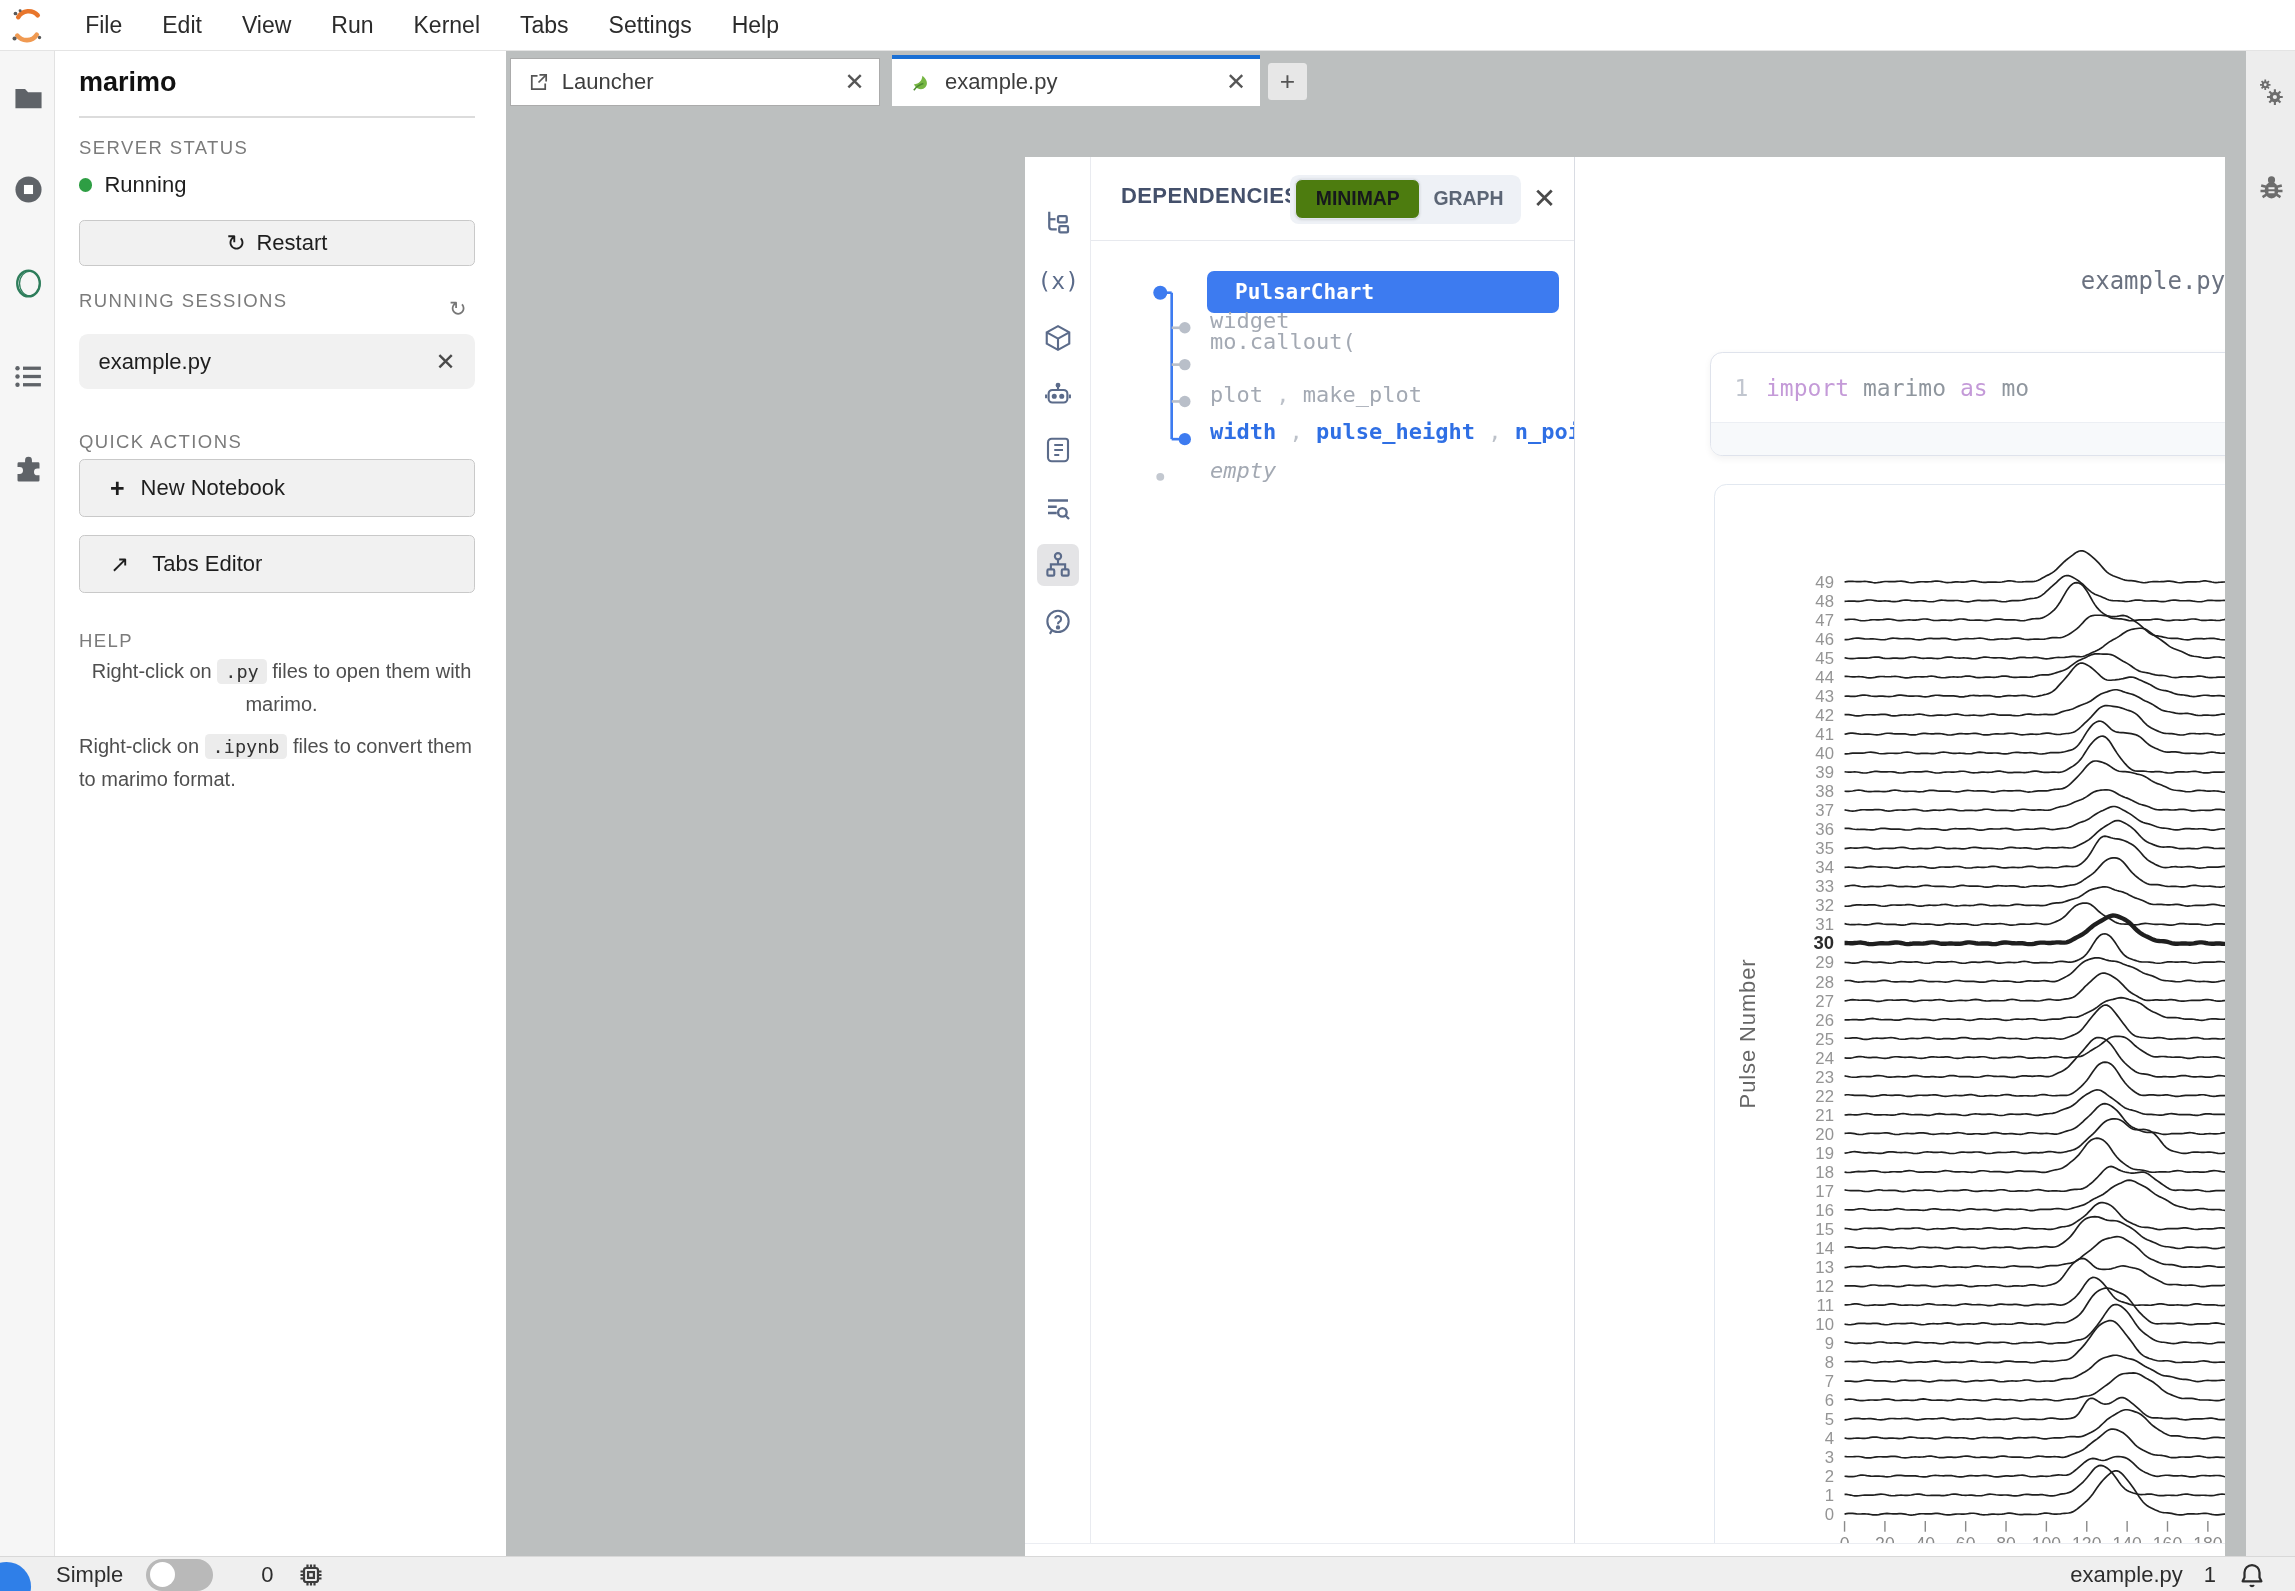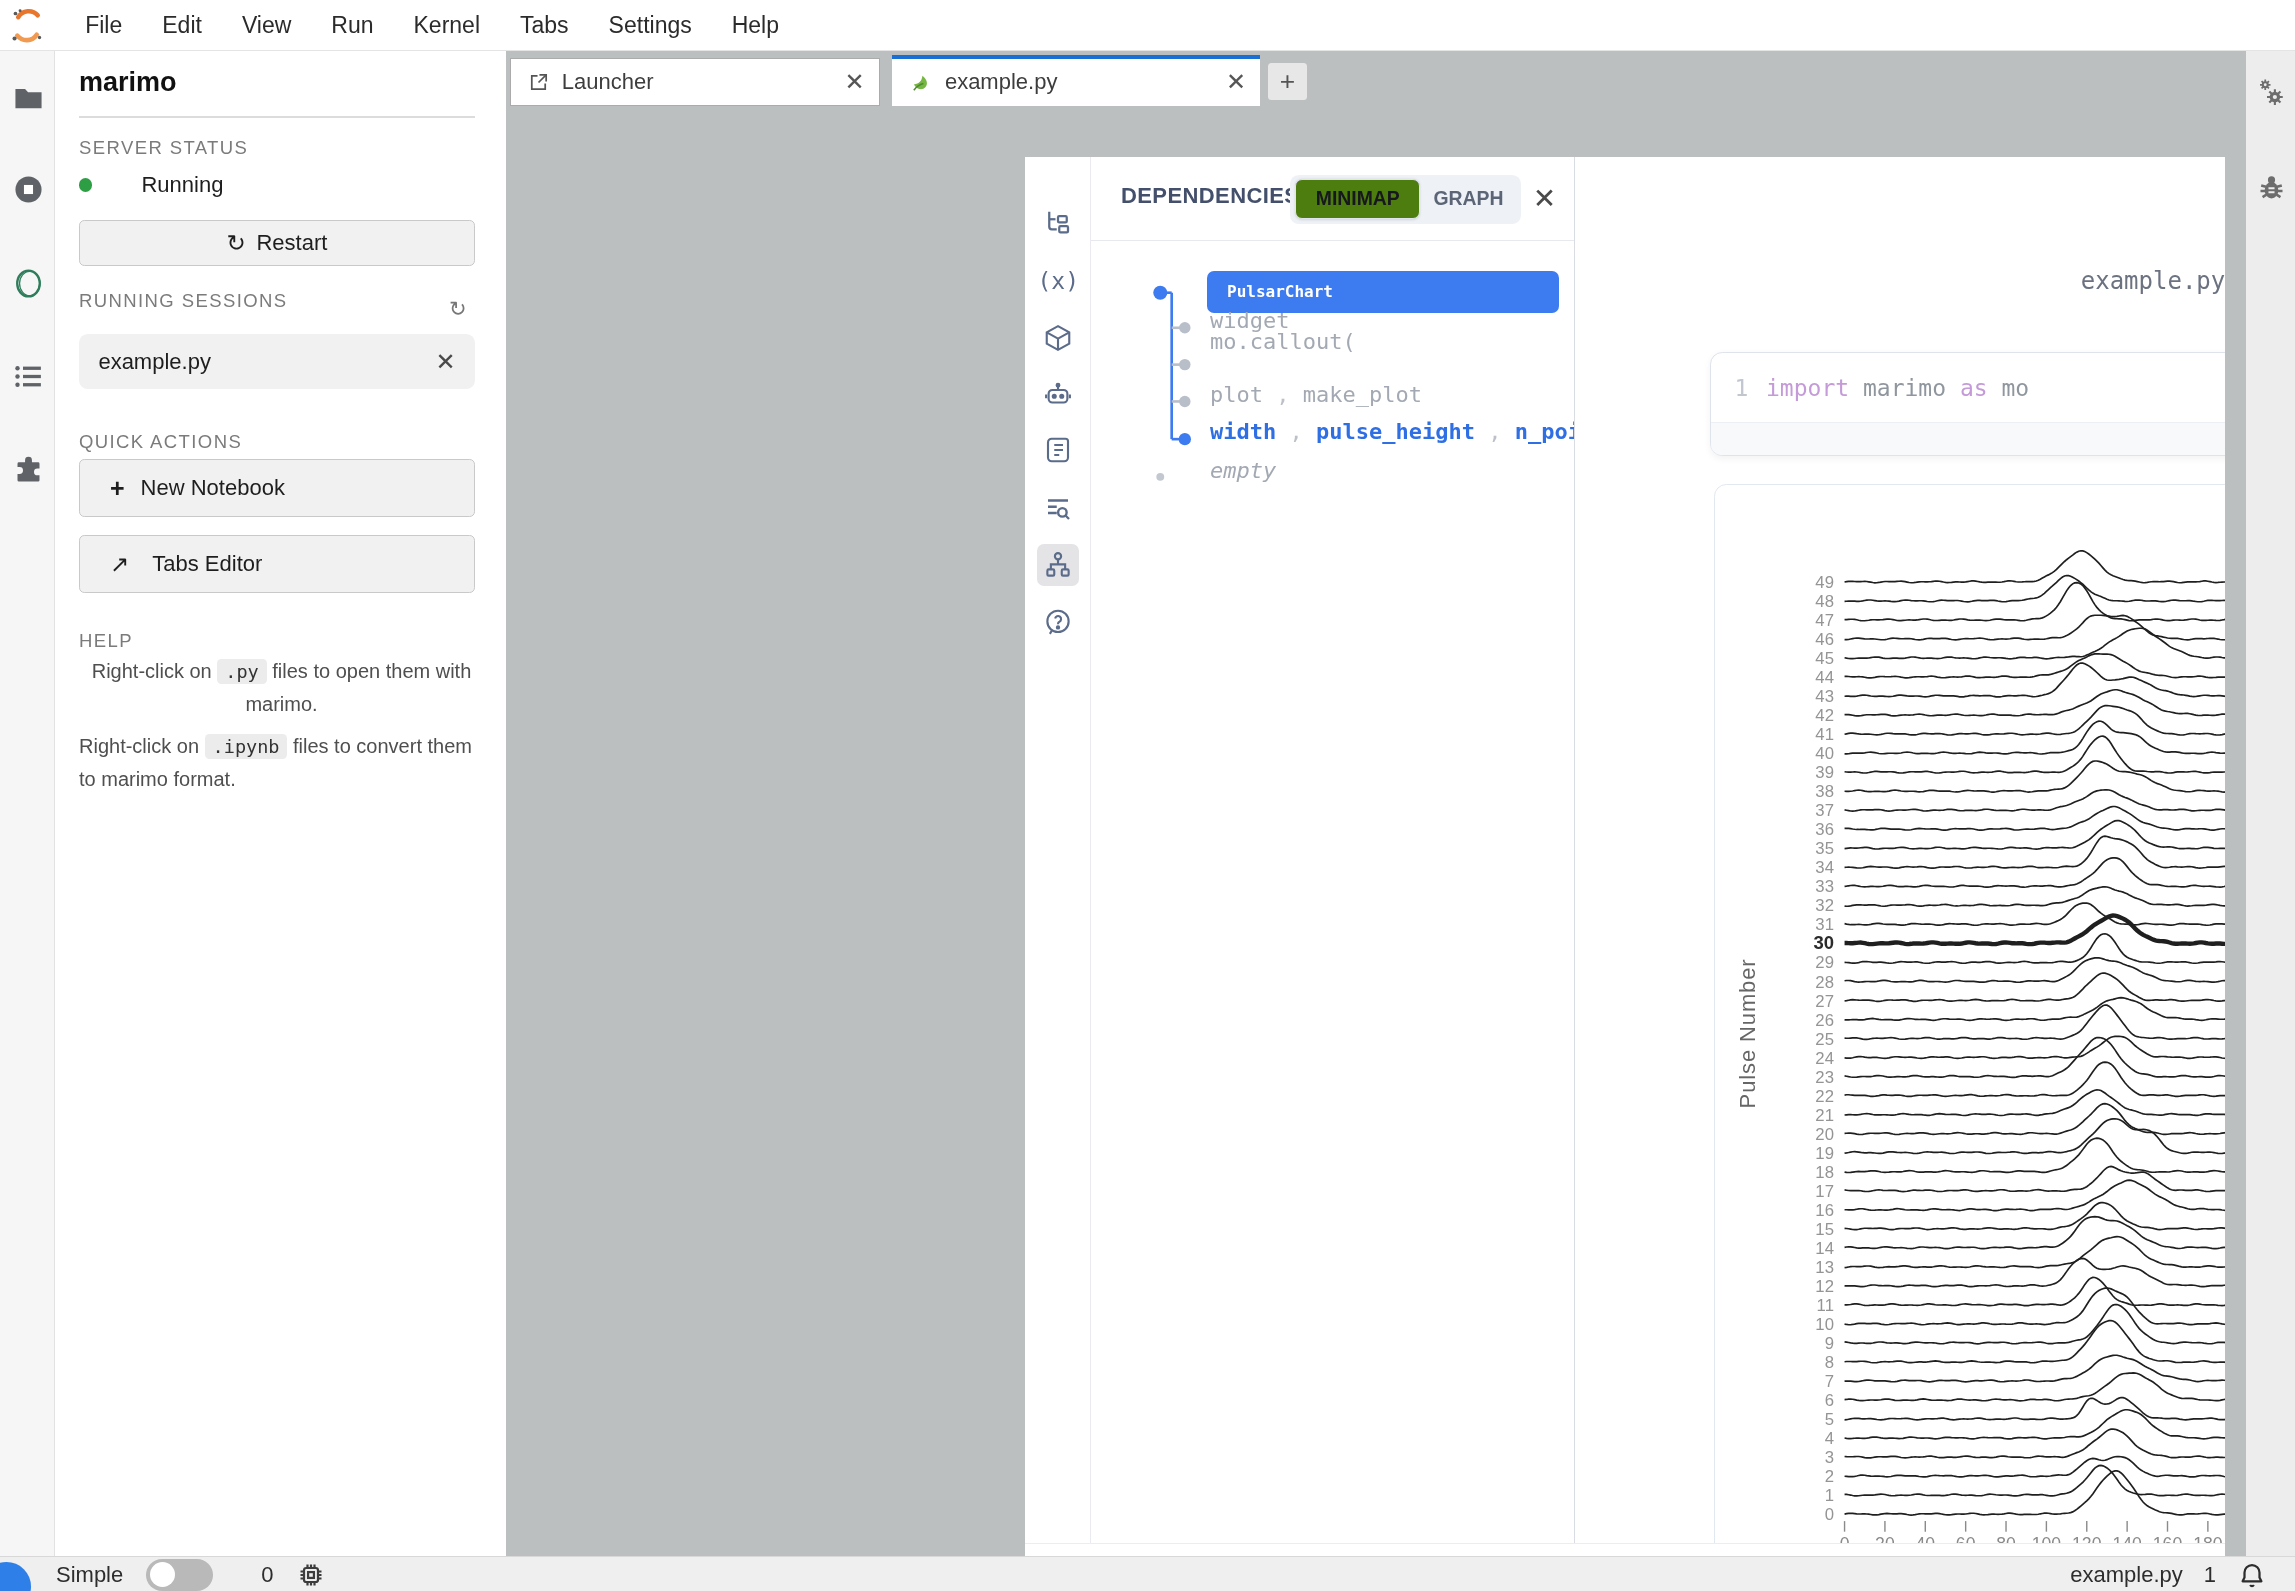--- a/index.html
+++ b/index.html
@@ -70,21 +70,21 @@
     font-size:19.4px; font-weight:bold; color:#5b6575; display:flex; align-items:center; justify-content:center;}
   #deps-close { position:absolute; left:436px; top:20px; width:35px; height:42px; font-size:28px;
     color:#4a4a4a; display:flex; align-items:center; justify-content:center; cursor:pointer; }
 
   .tree-text { font-family:"DejaVu Sans Mono",monospace; font-size:22px; }
   .muted  { color:#a3a9b3; }
   .comma  { color:#bcc1c9; }
   .blue-t { color:#2f6fe4; font-weight:bold; }
   #pulsar-pill { position:absolute; left:116px; top:114px; width:352px; height:42px;
     background:#3d7bf0; border-radius:7px; color:#fff; font-weight:bold;
-    font-family:"DejaVu Sans Mono",monospace; font-size:16px; line-height:42px; padding-left:20px; }
+    font-family:"DejaVu Sans Mono",monospace; font-size:21px; line-height:42px; padding-left:28px; }
 
   
   #nb-area { left:550px; top:0; width:1156px; height:1386px; overflow:hidden; background:#fff; }
   #nb-title { position:absolute; left:0; top:110px; width:1156px; text-align:center;
     font-family:"DejaVu Sans Mono",monospace; font-size:24px; color:#6b7280; }
 
   #setup-cell { position:absolute; left:135px; top:195px; width:873px; height:104px;
     border:1.8px solid #dfe3ec; border-radius:12.3px; background:#fff; box-shadow:0 2.6px 7px rgba(0,0,0,.05); }
   #cell-code-row { position:absolute; left:0; top:0; width:100%; height:70px; display:flex; align-items:center; }
   #cell-gutter { width:55px; text-align:right; padding-right:17.6px; font-family:"DejaVu Sans Mono",monospace;
@@ -182,21 +182,21 @@
     </div>
   </div>
 
 <div id="sidebar" class="abs">
   <div class="title">marimo</div>
   <div class="divider"></div>
 
   <div class="side-heading" style="top:86px;">SERVER STATUS</div>
   <div class="status-row" style="top:121px;">
     <span class="green-dot"></span>
-    <span style="font-size:22px;color:#1e1e1e;margin-left:37px;">Running</span>
+    <span style="font-size:22px;color:#1e1e1e;">Running</span>
   </div>
   <div class="side-btn" style="top:169px;height:46px;justify-content:center;gap:10.6px;">
     <span style="font-size:23px;">↻</span>
     <span>Restart</span>
   </div>
 
   <div class="side-heading" style="top:239px;">RUNNING SESSIONS</div>
   <div class="abs" style="left:394px;top:246px;font-size:21px;color:#777;">↻</div>
 
   <div class="session-item" style="top:283px;">

